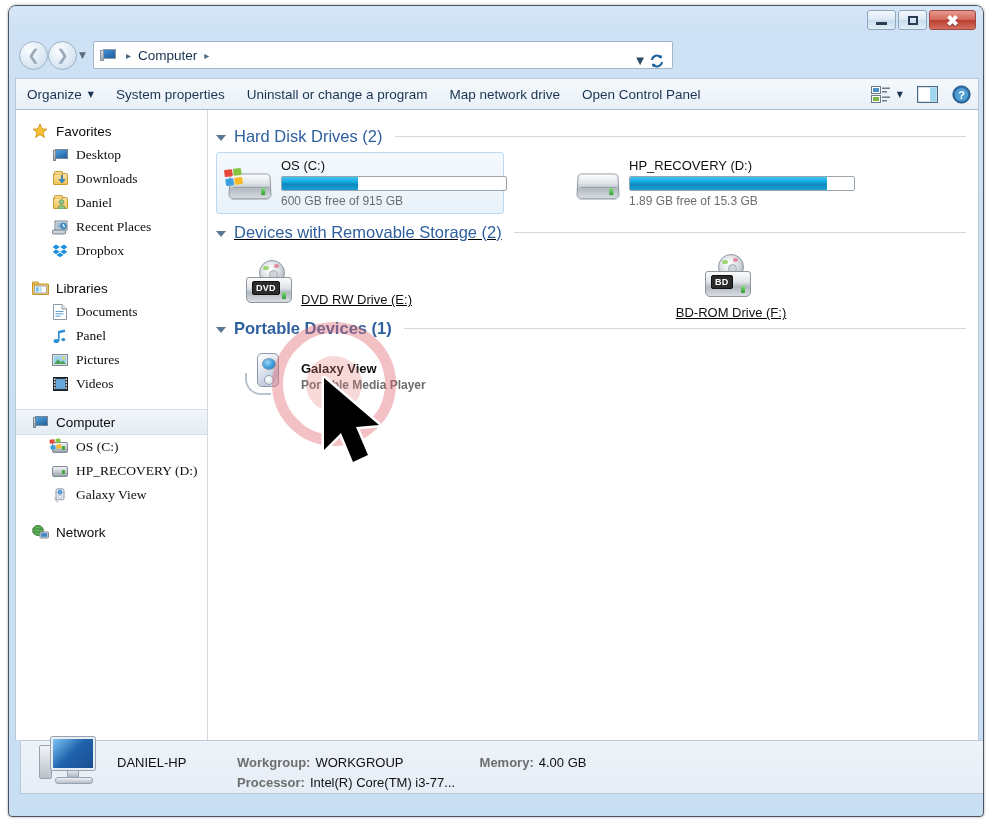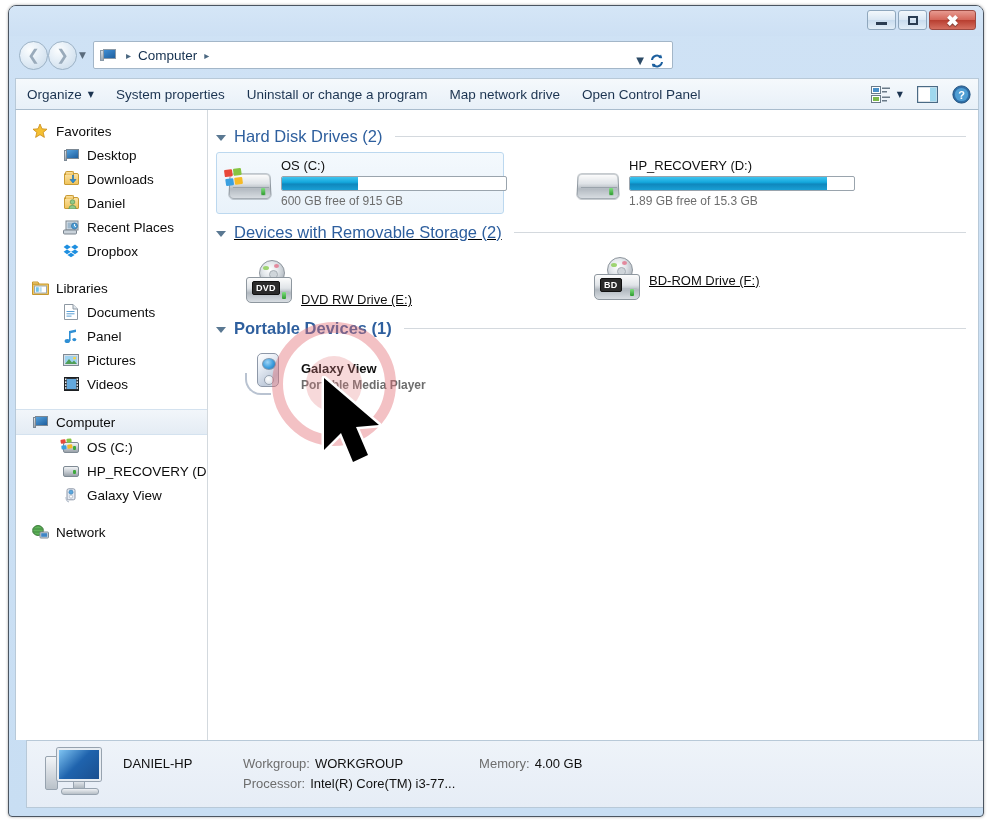--- a/index.html
+++ b/index.html
@@ -177,21 +177,21 @@
     overflow: hidden;
   }
   .nav-group { margin-bottom: 0px; }
   .nav-row {
     display: flex; align-items: center;
     height: 24px; padding-left: 15px;
     font-size: 13.5px; color: #0c0c0c;
     font-family: "Liberation Sans", sans-serif;
     cursor: pointer; white-space: nowrap;
   }
-  .nav-row.child { padding-left: 46px; }
+  .nav-row.child { padding-left: 35px; font-family: Liberation Serif, serif; }
   .nav-row.selected {
     background: linear-gradient(180deg, #f2f6fa 0%, #e4ecf4 100%);
     border-top: 1px solid #d4e2ef;
     border-bottom: 1px solid #d4e2ef;
     height: 26px;
   }
   .nav-ico {
     width: 18px; height: 16px; margin-right: 7px;
     flex: 0 0 18px;
     display: flex; align-items: center; justify-content: center;
@@ -426,25 +426,25 @@
   }
   .pmp-cord {
     position: absolute; left: 2px; top: 22px;
     width: 26px; height: 22px;
     border: 2px solid #b9c3d1; border-top: none; border-right: none;
     border-radius: 0 0 0 16px;
   }
 
   
   #statusbar {
-    position: absolute; left: 17px; top: 734px;
-    width: 964px; height: 68px;
+    position: absolute; left: 11px; top: 734px;
+    width: 964px; height: 54px;
     background: linear-gradient(180deg, #eef3f9 0%, #e6edf6 100%);
     border: 1px solid #b8c9d8;
-    display: flex; align-items: center;
+    display: flex; align-items: flex-end;
   }
   #sb-icon {
     width: 80px; flex: 0 0 80px; height: 60px;
     position: relative; margin-left: 14px;
   }
   .sb-screen {
     position: absolute; left: 16px; top: 4px;
     width: 44px; height: 33px; border-radius: 2px;
     background: linear-gradient(135deg, #7fc4f2 0%, #1f63ad 48%, #1a4f90 100%);
     border: 2px solid #e8edf2;
@@ -468,21 +468,21 @@
     background: linear-gradient(180deg, #f2f5f8, #b9c1c9);
     border: 1px solid #97a3af;
   }
   #sb-text { flex: 1; padding-left: 2px; }
   .sb-line {
     display: flex; align-items: baseline;
     font-size: 13px; font-family: "Liberation Sans", sans-serif;
     line-height: 20px;
   }
   .sb-name { color: #101010; width: 120px; }
-  .sb-key  { color: #6d6d6d; }
+  .sb-key  { color: #6d6d6d; font-weight: bold; }
   .sb-val  { color: #101010; margin-left: 5px; }
   .sb-right { margin-left: 76px; }
   .sb-line2 { padding-left: 120px; }
 
   
   #click-ring {
     position: absolute; pointer-events: none;
     left: 263px; top: 316px;
     width: 124px; height: 124px;
     border-radius: 50%;
@@ -843,21 +843,21 @@
               <span class="opt-disc">
                   <span class="spk1"></span>
                   <span class="spk2"></span>
                 </span>
               <span class="opt-body"></span>
               <span class="opt-tag">DVD</span>
             </span>
             <span class="dev-label">DVD RW Drive (E:)</span>
           </div>
 
-          <div class="dev-tile" style="padding-left:26px;width:314px;margin-left:34px;">
+          <div class="dev-tile" style="padding-left:26px;width:314px;margin-left:34px;flex-direction:column;">
             <span class="opt-icon">
               <span class="opt-disc">
                   <span class="spk1"></span>
                   <span class="spk2"></span>
                 </span>
               <span class="opt-body"></span>
               <span class="opt-tag">BD</span>
             </span>
             <span class="dev-label">BD-ROM Drive (F:)</span>
           </div>

